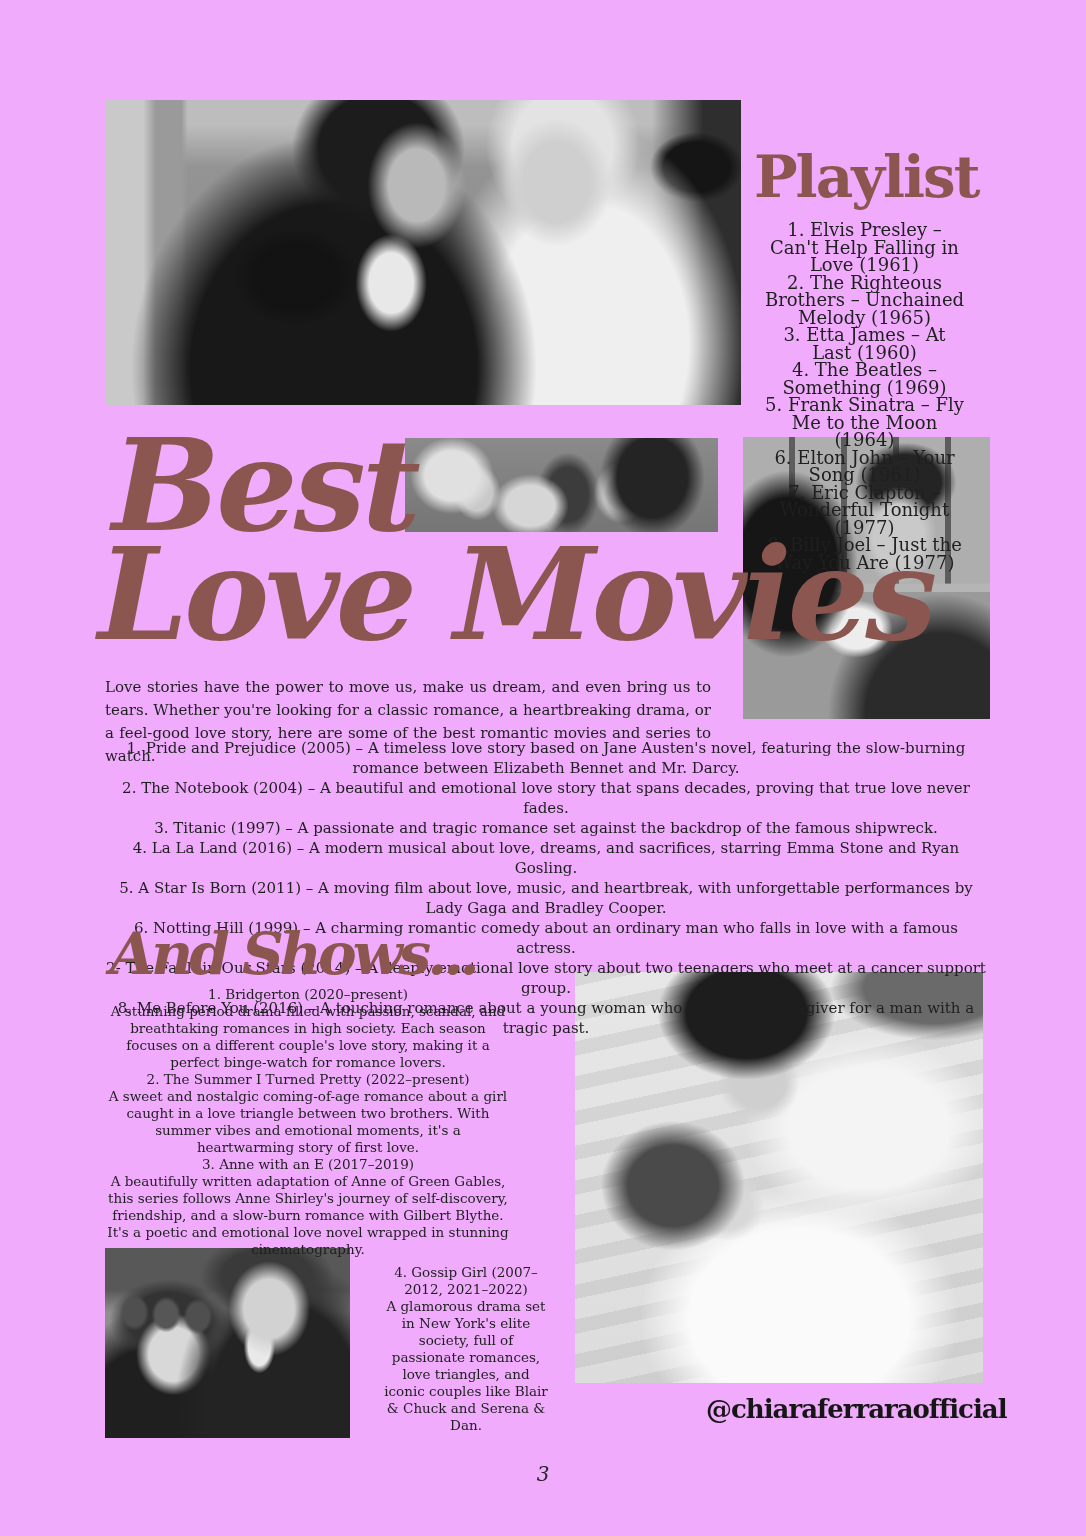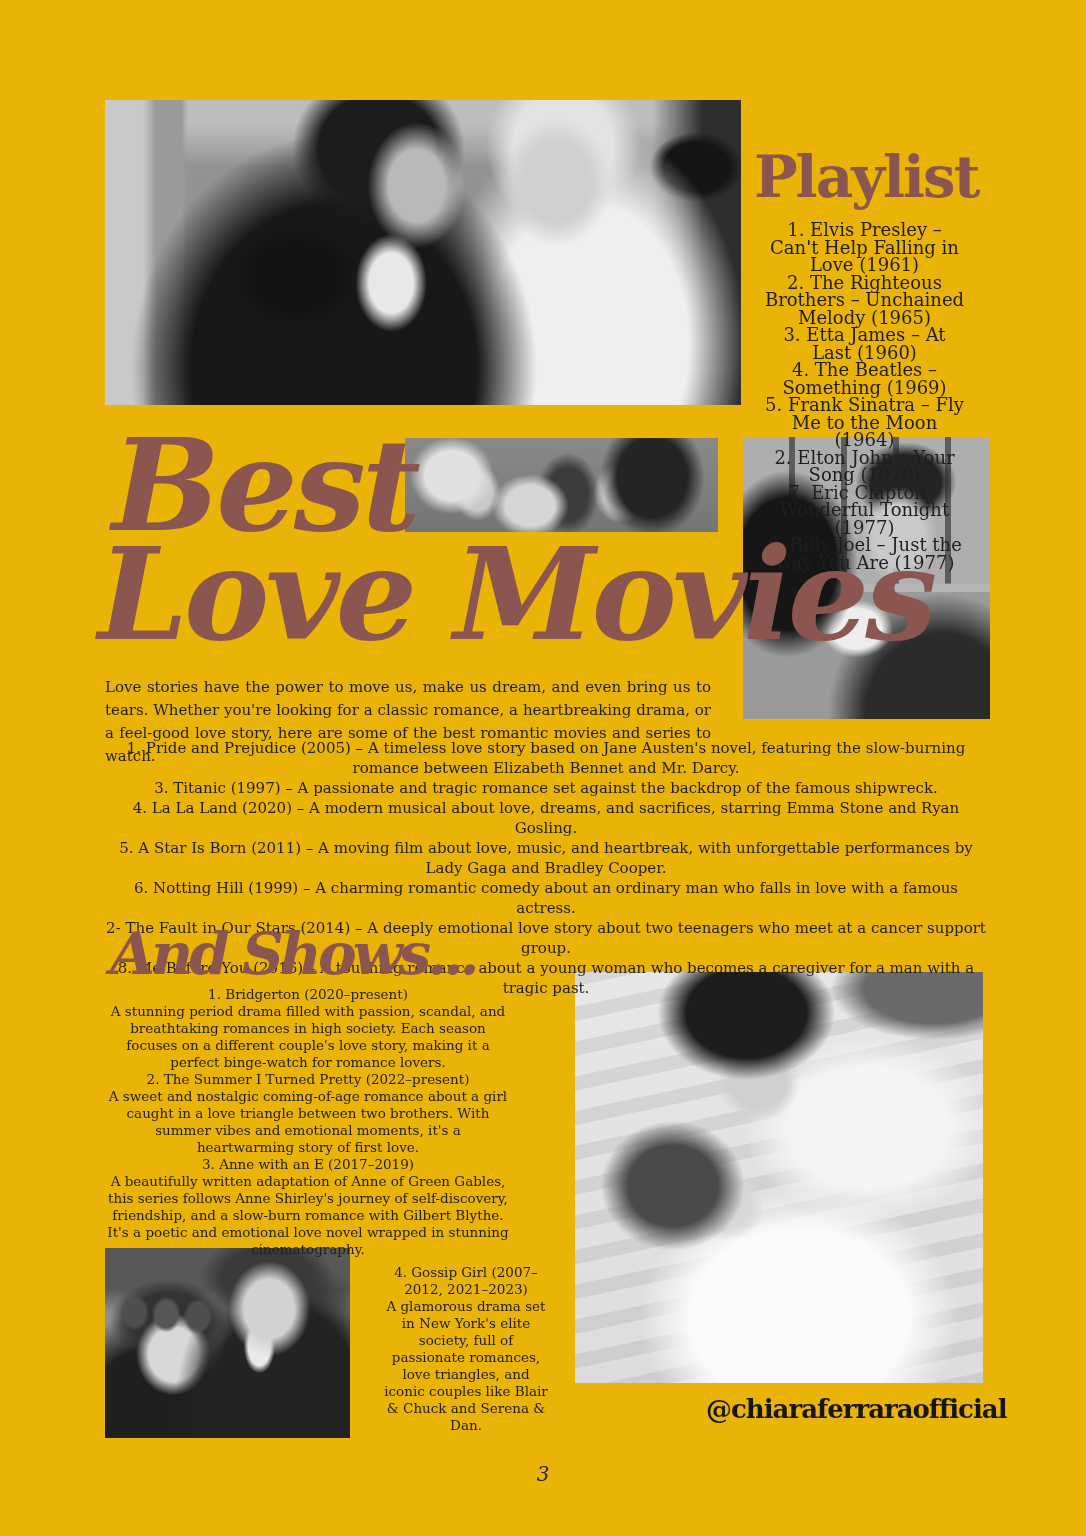--- a/index.html
+++ b/index.html
@@ -1,21 +1,21 @@
 <!DOCTYPE html>
 <html style="--accent: #8C5650; --ink: #1F1F1F;"><head>
 <meta charset="utf-8">
 <style>
   :root { --accent:#8C5650; --ink:#1f1f1f; }
   * { margin:0; padding:0; box-sizing:border-box; }
   html,body { background:#ffffff; }
   body { font-family:"DejaVu Serif","Liberation Serif",serif; color:var(--ink); }
   .page {
     position:relative; width:1086px; height:1536px; margin:0 auto;
-    background:#eab308; overflow:hidden;
+    background:#f0abfc; overflow:hidden;
   }
 
   
   .photo { position:absolute; z-index:1; }
   .photo-top {
     left:105px; top:100px; width:636px; height:305px;
     background:
       radial-gradient(90px 70px at 30% 58%, rgba(18,18,18,.95) 0 45%, transparent 70%),
       radial-gradient(70px 90px at 49% 28%, #b9b9b9 0 40%, transparent 70%),
       radial-gradient(120px 110px at 43% 16%, #1c1c1c 0 50%, transparent 72%),
@@ -126,49 +126,50 @@
   <div class="photo photo-bed"></div>
   <div class="photo photo-laughing"></div>
 
   <div class="display playlist-title">Playlist</div>
   <div class="textcol playlist-list">
     <p class="justify">1. Elvis Presley – Can't Help Falling in Love (1961)</p>
     <p class="justify">2. The Righteous Brothers – Unchained Melody (1965)</p>
     <p class="justify">3. Etta James – At Last (1960)</p>
     <p class="justify">4. The Beatles – Something (1969)</p>
     <p class="justify">5. Frank Sinatra – Fly Me to the Moon (1964)</p>
-    <p class="justify">2. Elton John – Your Song (1970)</p>
+    <p class="justify">6. Elton John – Your Song (1961)</p>
     <p class="justify">7. Eric Clapton – Wonderful Tonight (1977)</p>
     <p class="justify">8. Billy Joel – Just the Way You Are (1977)</p>
   </div>
 
   <div class="display italic title-love-movies">Love Movies</div>
   <div class="display italic title-best">Best</div>
 
   <div class="textcol intro justify">Love stories have the power to move us, make us dream, and even bring us to tears. Whether you're looking for a classic romance, a heartbreaking drama, or a feel-good love story, here are some of the best romantic movies and series to watch.</div>
   <div class="textcol movies-list">
     <p class="justify">1. Pride and Prejudice (2005) – A timeless love story based on Jane Austen's novel, featuring the slow-burning romance between Elizabeth Bennet and Mr. Darcy.</p>
+    <p class="justify">2. The Notebook (2004) – A beautiful and emotional love story that spans decades, proving that true love never fades.</p>
     <p class="justify">3. Titanic (1997) – A passionate and tragic romance set against the backdrop of the famous shipwreck.</p>
-    <p class="justify">4. La La Land (2020) – A modern musical about love, dreams, and sacrifices, starring Emma Stone and Ryan Gosling.</p>
+    <p class="justify">4. La La Land (2016) – A modern musical about love, dreams, and sacrifices, starring Emma Stone and Ryan Gosling.</p>
     <p class="justify">5. A Star Is Born (2011) – A moving film about love, music, and heartbreak, with unforgettable performances by Lady Gaga and Bradley Cooper.</p>
     <p class="justify">6. Notting Hill (1999) – A charming romantic comedy about an ordinary man who falls in love with a famous actress.</p>
     <p class="justify">2- The Fault in Our Stars (2014) – A deeply emotional love story about two teenagers who meet at a cancer support group.</p>
     <p class="justify">8. Me Before You (2016) – A touching romance about a young woman who becomes a caregiver for a man with a tragic past.</p>
   </div>
 
   <div class="display italic title-shows">And Shows...</div>
   <div class="textcol shows-col">
     <p>1. Bridgerton (2020–present)</p>
     <p class="justify">A stunning period drama filled with passion, scandal, and breathtaking romances in high society. Each season focuses on a different couple's love story, making it a perfect binge-watch for romance lovers.</p>
     <p>2. The Summer I Turned Pretty (2022–present)</p>
     <p class="justify">A sweet and nostalgic coming-of-age romance about a girl caught in a love triangle between two brothers. With summer vibes and emotional moments, it's a heartwarming story of first love.</p>
     <p>3. Anne with an E (2017–2019)</p>
     <p class="justify">A beautifully written adaptation of Anne of Green Gables, this series follows Anne Shirley's journey of self-discovery, friendship, and a slow-burn romance with Gilbert Blythe. It's a poetic and emotional love novel wrapped in stunning cinematography.</p>
   </div>
   <div class="textcol gossip-col">
-    <p class="justify">4. Gossip Girl (2007–2012, 2021–2023)</p>
+    <p class="justify">4. Gossip Girl (2007–2012, 2021–2022)</p>
     <p class="justify">A glamorous drama set in New York's elite society, full of passionate romances, love triangles, and iconic couples like Blair &amp; Chuck and Serena &amp; Dan.</p>
   </div>
 
   <div class="handle">@chiaraferraraofficial</div>
   <div class="page-number">3</div>
 
 </div>
 
 </body></html>

